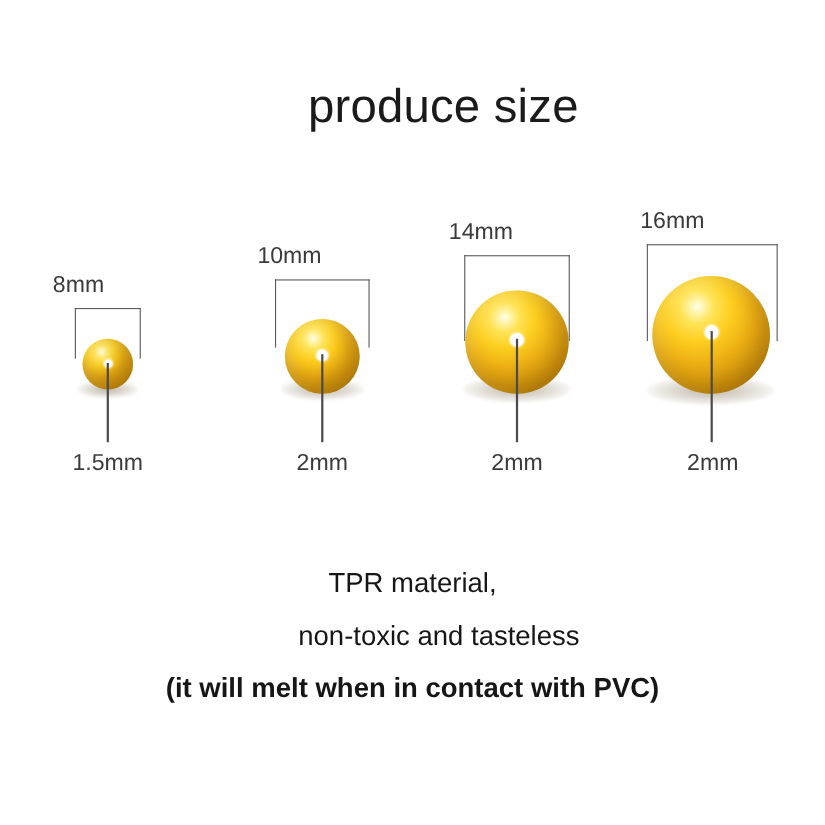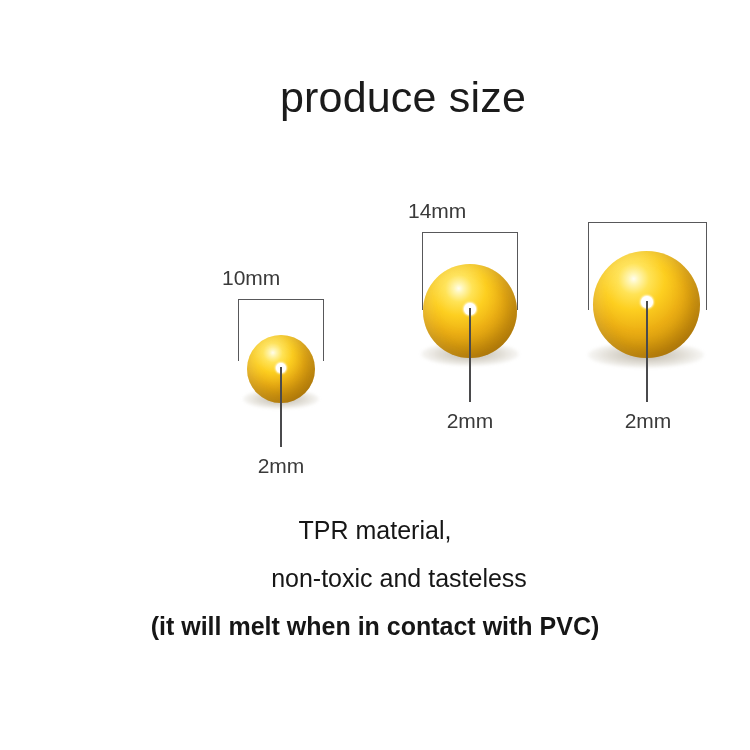--- a/index.html
+++ b/index.html
@@ -140,22 +140,38 @@
     text-align: center;
   }
 </style>
 </head>
 <body>
 
 <div id="page">
 
   <div class="title">produce size</div>
 
-
-  <div class="ball-group" style="left:222px; top:222px; width:118px; height:216px;margin-top:45px;">
+  <div class="ball-group" style="left:48px; top:248px; width:100px; height:190px;">
+
+    <div class="size-label" style="top:0px;">8mm</div>
+
+    <div class="bracket" style="left:20px; top:32px; width:60px; height:46px;"></div>
+
+    <div class="ball-shadow" style="left:22px; top:98px; width:56px; height:16px;"></div>
+
+    <div class="ball" style="left:27px; top:60px; width:46px; height:46px;"></div>
+
+    <div class="hole" style="left:46.5px; top:79px; width:7px; height:7px;"></div>
+
+    <div class="leader-line" style="left:49.2px; top:82px; height:72px;"></div>
+
+    <div class="hole-label" style="top:162px;">1.5mm</div>
+  </div>
+
+  <div class="ball-group" style="left:234px; top:222px; width:118px; height:216px;">
 
     <div class="size-label" style="top:0px;">10mm</div>
 
     <div class="bracket" style="left:16px; top:32px; width:86px; height:62px;"></div>
 
     <div class="ball-shadow" style="left:21px; top:122px; width:76px; height:20px;"></div>
 
     <div class="ball" style="left:25px; top:68px; width:68px; height:68px;"></div>
 
     <div class="hole" style="left:54px; top:96px; width:10px; height:10px;"></div>
@@ -177,20 +193,21 @@
 
     <div class="hole" style="left:56px; top:103px; width:12px; height:12px;"></div>
 
     <div class="leader-line" style="left:61.2px; top:108px; height:94px;"></div>
 
     <div class="hole-label" style="top:210px;">2mm</div>
   </div>
 
   <div class="ball-group" style="left:582px; top:190px; width:132px; height:248px;">
 
+    <div class="size-label" style="top:0px;">16mm</div>
 
     <div class="bracket" style="left:6px; top:32px; width:119px; height:88px;"></div>
 
     <div class="ball-shadow" style="left:6px; top:152px; width:116px; height:26px;"></div>
 
     <div class="ball" style="left:11px; top:61px; width:107px; height:107px;"></div>
 
     <div class="hole" style="left:59px; top:106px; width:12px; height:12px;"></div>
 
     <div class="leader-line" style="left:64.2px; top:111px; height:101px;"></div>

